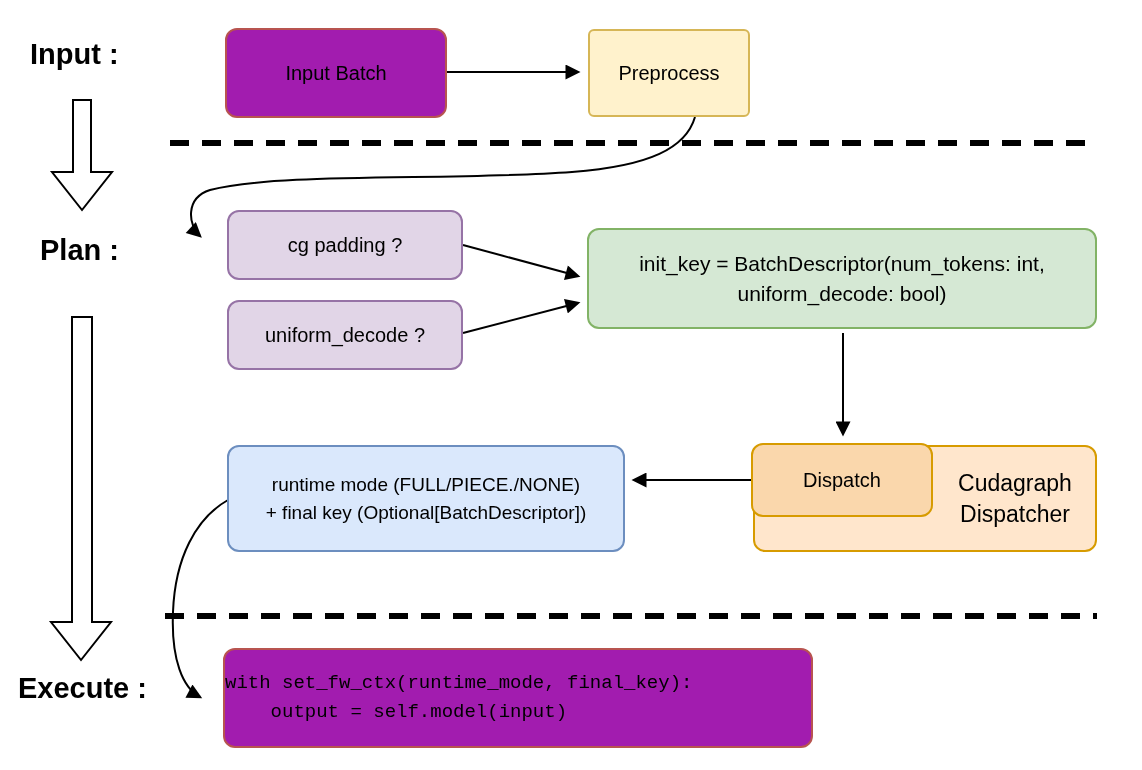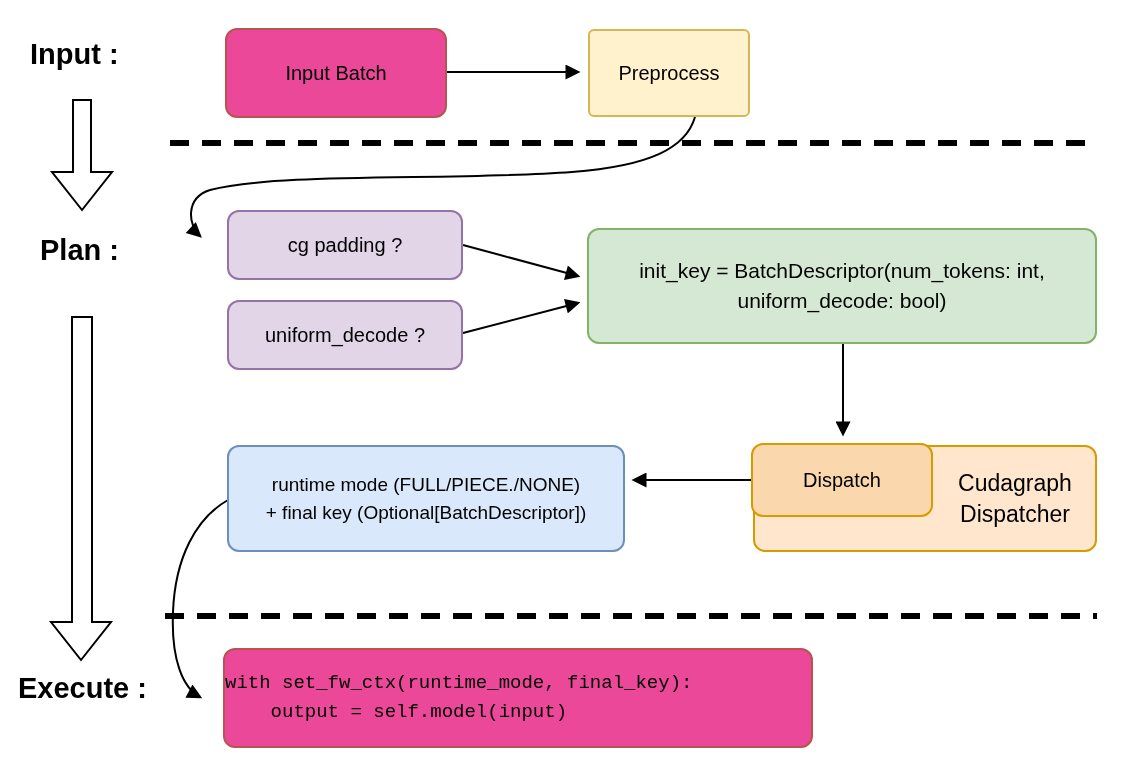--- a/index.html
+++ b/index.html
@@ -27,33 +27,33 @@
     border-radius: 12px;
     display: flex;
     flex-direction: column;
     align-items: center;
     justify-content: center;
     text-align: center;
     font-size: 20px;
     line-height: 28px;
     color: #000000;
   }
-  .box-red    { background: #ec4899; border-color: #b85450; }
+  .box-red    { background: #a21caf; border-color: #b85450; }
   .box-yellow { background: #fff2cc; border-color: #d6b656; }
   .box-purple { background: #e1d5e7; border-color: #9673a6; }
   .box-green  { background: #d5e8d4; border-color: #82b366; }
   .box-blue   { background: #dae8fc; border-color: #6c8ebf; }
   .box-orange-light { background: #ffe6cc; border-color: #d79b00; }
   .box-orange-deep  { background: #fad7ac; border-color: #d79b00; }
 
   #node-input-batch   { left: 225px; top: 28px;  width: 222px; height: 90px; }
   #node-preprocess    { left: 588px; top: 29px;  width: 162px; height: 88px; border-radius: 6px; }
   #node-cg-padding    { left: 227px; top: 210px; width: 236px; height: 70px; }
   #node-uniform-decode{ left: 227px; top: 300px; width: 236px; height: 70px; }
-  #node-init-key      { left: 587px; top: 228px; width: 510px; height: 116px; font-size: 21px; line-height: 30px; }
+  #node-init-key      { left: 587px; top: 228px; width: 510px; height: 101px; font-size: 21px; line-height: 30px; }
   #node-cudagraph     { left: 753px; top: 445px; width: 344px; height: 107px; }
   #node-dispatch      { left: 751px; top: 443px; width: 182px; height: 74px; font-size: 20px; }
   #cudagraph-label    {
     position: absolute; left: 933px; top: 445px; width: 164px; height: 107px;
     display: flex; flex-direction: column; align-items: center; justify-content: center;
     font-size: 23px; line-height: 31px; text-align: right;
   }
   #node-runtime-mode  { left: 227px; top: 445px; width: 398px; height: 107px; font-size: 19px; line-height: 28px; }
   #node-execute-code  {
     left: 223px; top: 648px; width: 590px; height: 100px;

